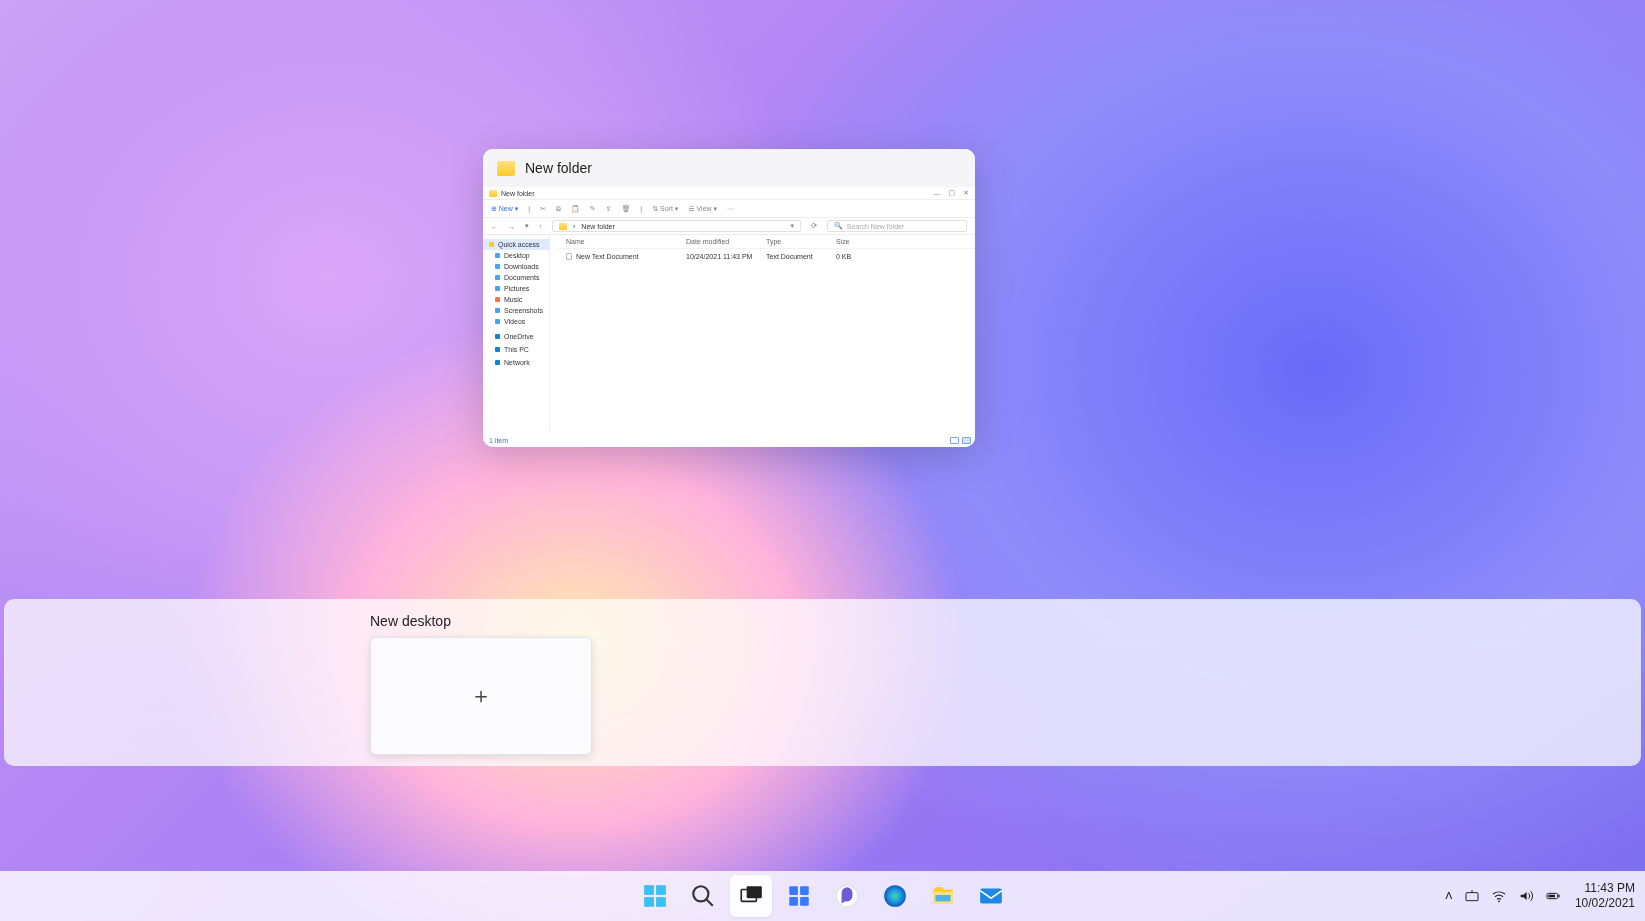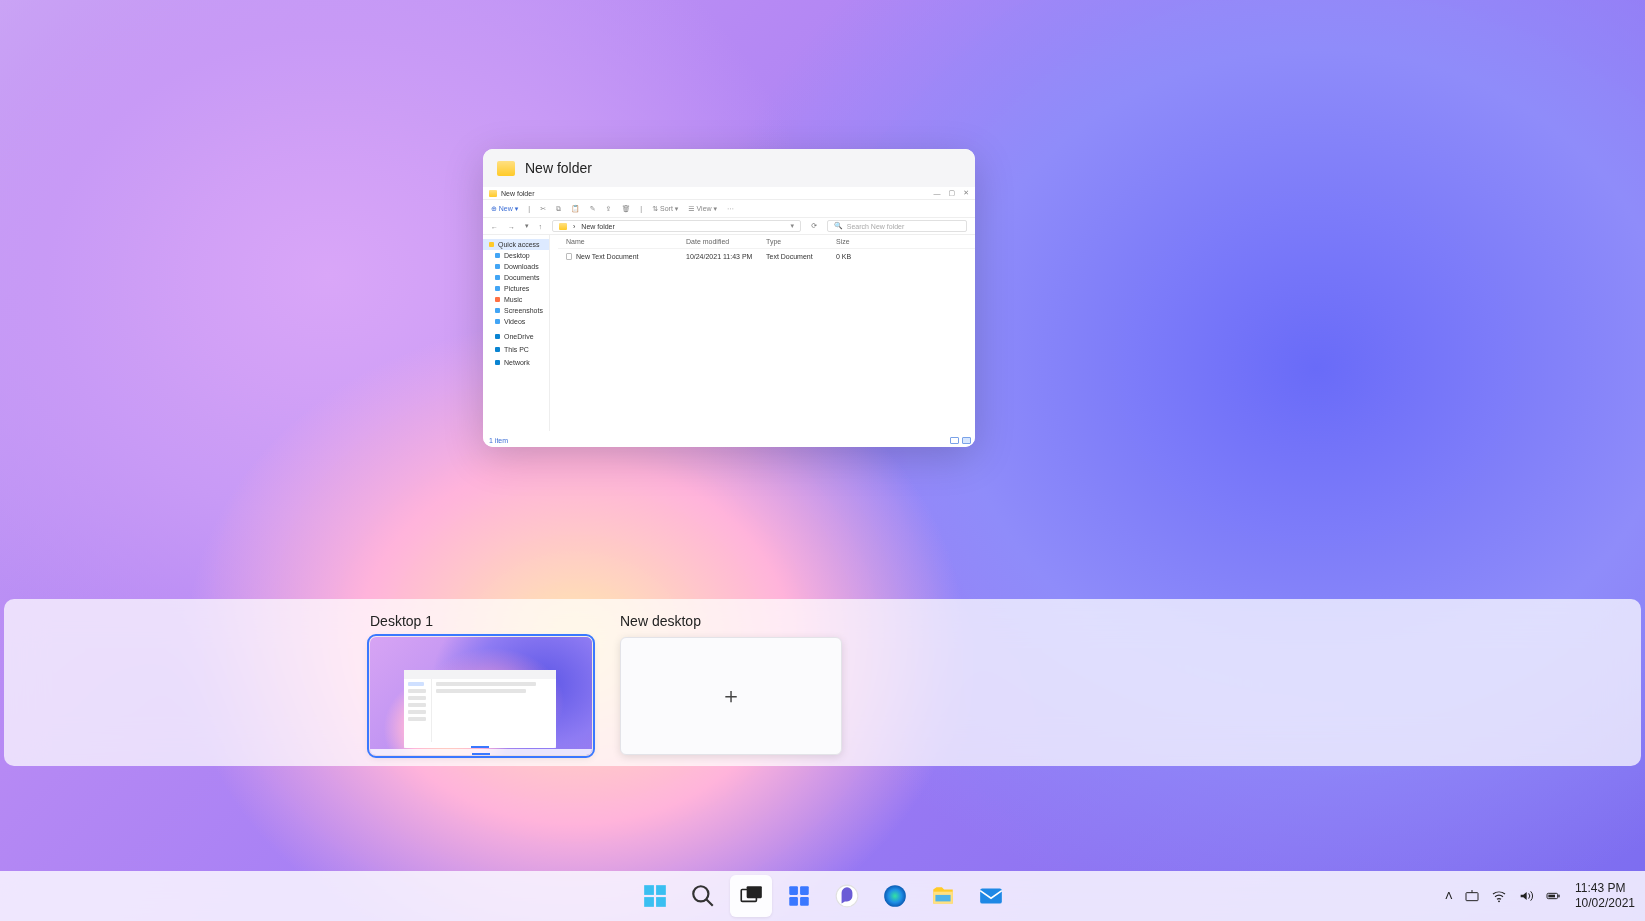--- a/index.html
+++ b/index.html
@@ -84,21 +84,21 @@
 .new-desk .desk-thumb{background:#fbfbfd;display:flex;align-items:center;justify-content:center;border:1px solid #e3e3e8}
 .plus{font-size:22px;color:#444;font-weight:200}
 
 
 #taskbar{position:absolute;left:0;right:0;bottom:0;height:50px;background:rgba(250,248,255,.85);display:flex;align-items:center;backdrop-filter:blur(20px)}
 #tb-center{position:absolute;left:50%;transform:translateX(-50%);display:flex;gap:6px}
 .tb-btn{width:42px;height:42px;display:flex;align-items:center;justify-content:center;border-radius:6px}
 .tb-btn.active{background:rgba(255,255,255,.9);box-shadow:0 1px 3px rgba(0,0,0,.08)}
 .tb-btn svg{width:26px;height:26px}
 #tb-right{position:absolute;right:10px;display:flex;align-items:center;gap:14px;font-size:12px;color:#222}
-#tb-right .clock{text-align:left;line-height:1.25}
+#tb-right .clock{text-align:right;line-height:1.25}
 #tb-right svg{width:16px;height:16px}
 .tray{display:flex;align-items:center;gap:11px}
 </style>
 </head>
 <body>
 
 <div id="wallpaper"></div>
 
 <div id="preview-window">
   <div class="pw-titlebar">
@@ -215,46 +215,20 @@
     </div>
     <div class="pw-status">1 item</div>
     <div class="pw-viewbtns">
         <span></span>
         <span style="background:#d6e6ff"></span>
       </div>
   </div>
 </div>
 
 <div id="desktops-bar">
-  <div class="desk-item current">
-    <div class="desk-label">Desktop 1</div>
-    <div class="desk-thumb">
-      <div class="thumb-wall"></div>
-      <div class="thumb-swirl"></div>
-      <div class="thumb-explorer">
-        <div class="te-top"></div>
-        <div class="te-body">
-          <div class="te-side">
-            <div class="te-row" style="width:16px;background:#cfe0ff"></div>
-            <div class="te-row" style="width:18px"></div>
-            <div class="te-row" style="width:18px"></div>
-            <div class="te-row" style="width:18px"></div>
-            <div class="te-row" style="width:18px"></div>
-            <div class="te-row" style="width:18px"></div>
-          </div>
-          <div class="te-col">
-            <div class="te-row" style="width:100px"></div>
-            <div class="te-row" style="width:90px"></div>
-          </div>
-        </div>
-        <div class="thumb-taskbar"></div>
-      </div>
-      <div class="thumb-taskbar"></div>
-    </div>
-  </div>
   <div class="desk-item new-desk">
     <div class="desk-label">New desktop</div>
     <div class="desk-thumb">
       <div class="plus">＋</div>
     </div>
   </div>
 </div>
 
 <div id="taskbar">
   <div id="tb-center">

